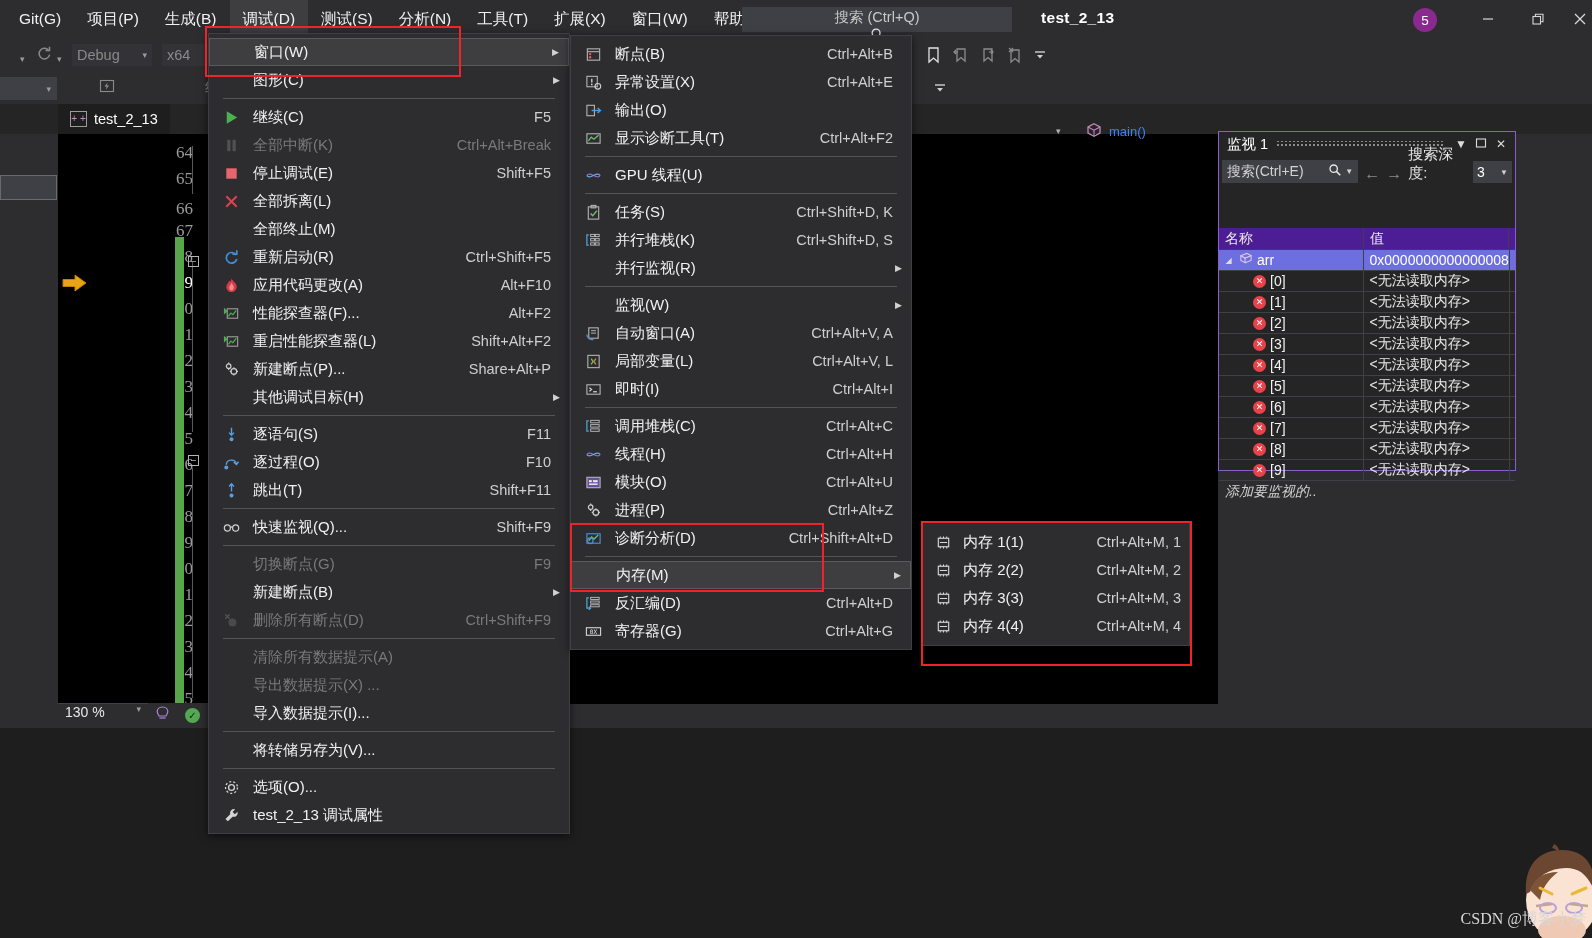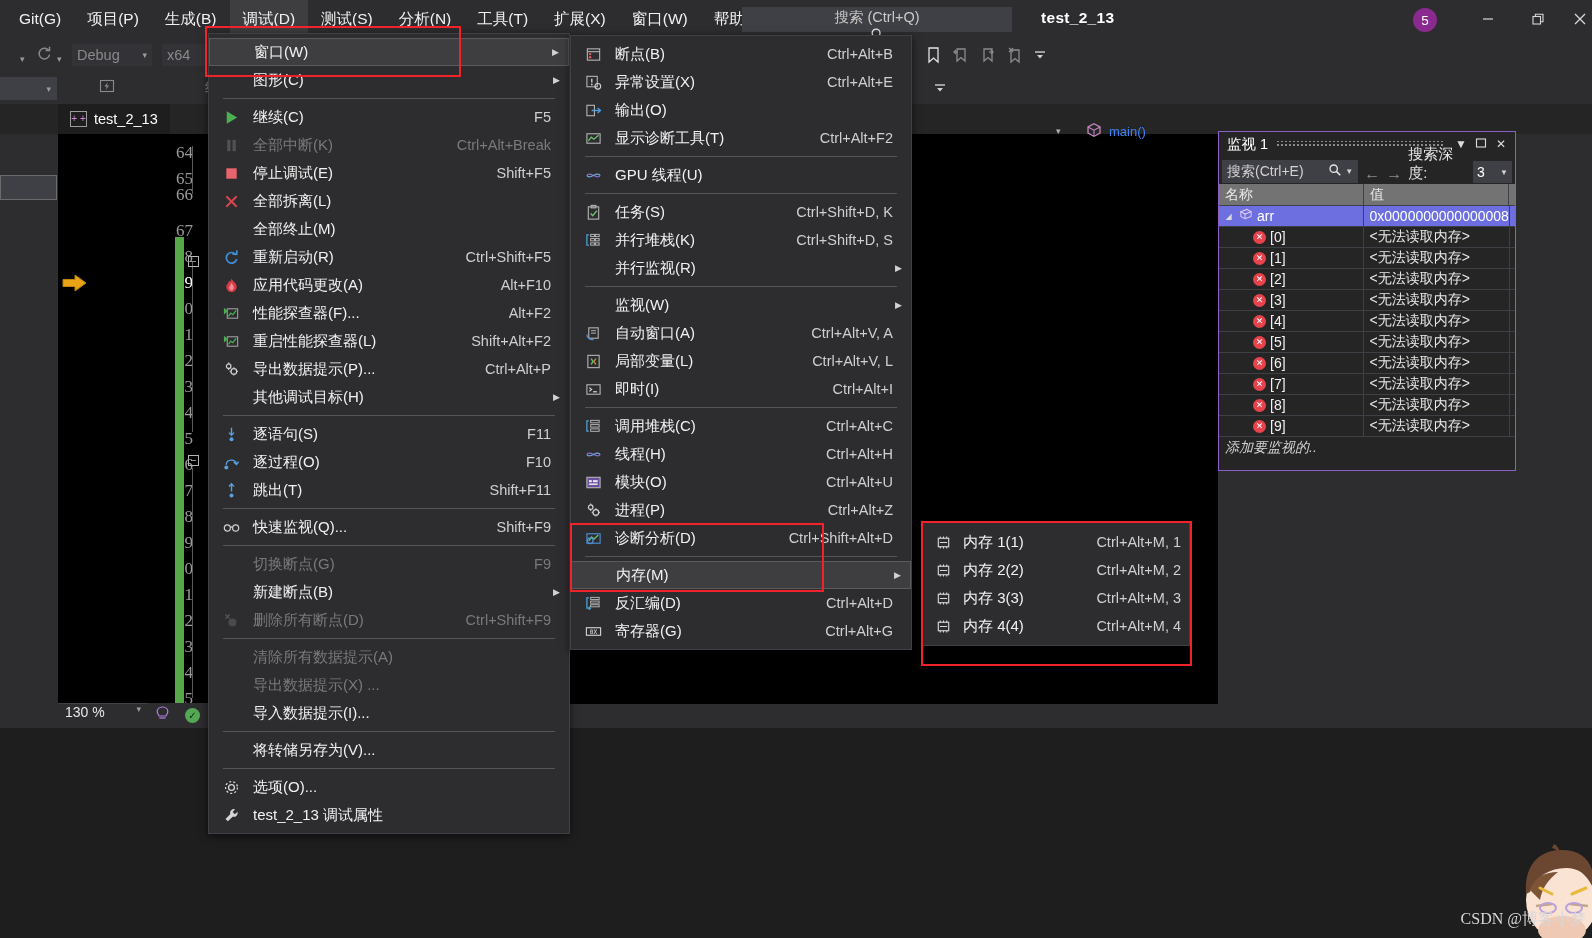--- a/index.html
+++ b/index.html
@@ -181,21 +181,21 @@
   }
   .ws-input .mag { margin-left: auto; color: #e8e8e8; }
   .ws-arrow { color: #8e8e8e; font-size: 16px; }
   .ws-label { font-size: 15px; color: #e4e4e4; }
   .ws-depth {
     width: 42px; height: 22px; background: #3f3f46; display: flex; align-items: center;
     justify-content: space-between; padding: 0 4px; font-size: 14px; color: #ffffff;
   }
 
   .wtable { width: 100%; font-size: 14px; }
-  .wth { display: flex; height: 22px; align-items: center; background: #737373; border-bottom: 1px solid #3f3f46; }
+  .wth { display: flex; height: 22px; align-items: center; background: #4c1d95; border-bottom: 1px solid #3f3f46; margin-top: 44px; }
   .wth > div { color: #e8e8e8; padding-left: 6px; }
   .wtr { display: flex; height: 21px; align-items: center; border-bottom: 1px solid #3f3f46; }
   .wtr.sel { background: #6d6fe0; }
   .c-name { width: 152px; display: flex; align-items: center; gap: 4px; overflow: hidden; border-right: 1px solid #3f3f46; height: 100%; padding-left: 4px;}
   .c-val  { width: 152px; overflow: hidden; white-space: nowrap; border-right: 1px solid #3f3f46; height: 100%; display:flex; align-items:center; padding-left: 5px;}
   .c-type { flex: 1; overflow: hidden; white-space: nowrap; height:100%; display:flex; align-items:center; padding-left: 5px;}
   .wtr .c-val, .wtr .c-type { color: #e8e8e8; }
   .wtr.sel .c-val, .wtr.sel .c-type, .wtr.sel .c-name { color: #ffffff; }
   .err-ic {
     width: 13px; height: 13px; border-radius: 50%; background: #e8434a; color: #fff;
@@ -374,21 +374,21 @@
           <polyline points="2,5 8,8.2 14,5" fill="none" stroke="#c586c0" stroke-width="1.1"></polyline>
           <line x1="8" y1="8.2" x2="8" y2="14.2" stroke="#c586c0" stroke-width="1.1"></line>
         </svg>
     </span>
     <span>main()</span>
   </div>
 
   <div class="gutter" id="gutter">
       <div class="lnum" style="top: 0px;">64</div>
       <div class="lnum" style="top: 26px;">65</div>
-      <div class="lnum" style="top: 42px;">66</div>
+      <div class="lnum" style="top: 56px;">66</div>
       <div class="lnum" style="top: 78px;">67</div>
       <div class="lnum" style="top: 104px;">68</div>
       <div class="lnum cur" style="top: 130px;">69</div>
       <div class="lnum" style="top: 156px;">70</div>
       <div class="lnum" style="top: 182px;">71</div>
       <div class="lnum" style="top: 208px;">72</div>
       <div class="lnum" style="top: 234px;">73</div>
       <div class="lnum" style="top: 260px;">74</div>
       <div class="lnum" style="top: 286px;">75</div>
       <div class="lnum" style="top: 312px;">76</div>
@@ -684,22 +684,22 @@
             <circle cx="6" cy="5.5" r="2.4" fill="none" stroke="#d0d0d0" stroke-width="1.3"></circle>
             <circle cx="11.5" cy="11" r="3" fill="none" stroke="#d0d0d0" stroke-width="1.3"></circle>
             <line x1="6" y1="1.6" x2="6" y2="3" stroke="#d0d0d0" stroke-width="1.2"></line>
             <line x1="6" y1="8" x2="6" y2="9.4" stroke="#d0d0d0" stroke-width="1.2"></line>
             <line x1="11.5" y1="6.6" x2="11.5" y2="8" stroke="#d0d0d0" stroke-width="1.2"></line>
             <line x1="11.5" y1="14" x2="11.5" y2="15.4" stroke="#d0d0d0" stroke-width="1.2"></line>
             <line x1="7.1" y1="11" x2="8.5" y2="11" stroke="#d0d0d0" stroke-width="1.2"></line>
             <line x1="14.5" y1="11" x2="15.9" y2="11" stroke="#d0d0d0" stroke-width="1.2"></line>
           </svg>
         </span>
-        <span class="lbl">导出数据提示(P)...</span>
-        <span class="key">Ctrl+Alt+P</span>
+        <span class="lbl">新建断点(P)...</span>
+        <span class="key">Share+Alt+P</span>
       </div>
       <div class="mrow">
         <span class="ico"></span>
         <span class="lbl">其他调试目标(H)</span>
         <span class="key"></span>
         <span class="arrow">▶</span>
       </div>
       <div class="msep"></div>
       <div class="mrow">
         <span class="ico">

